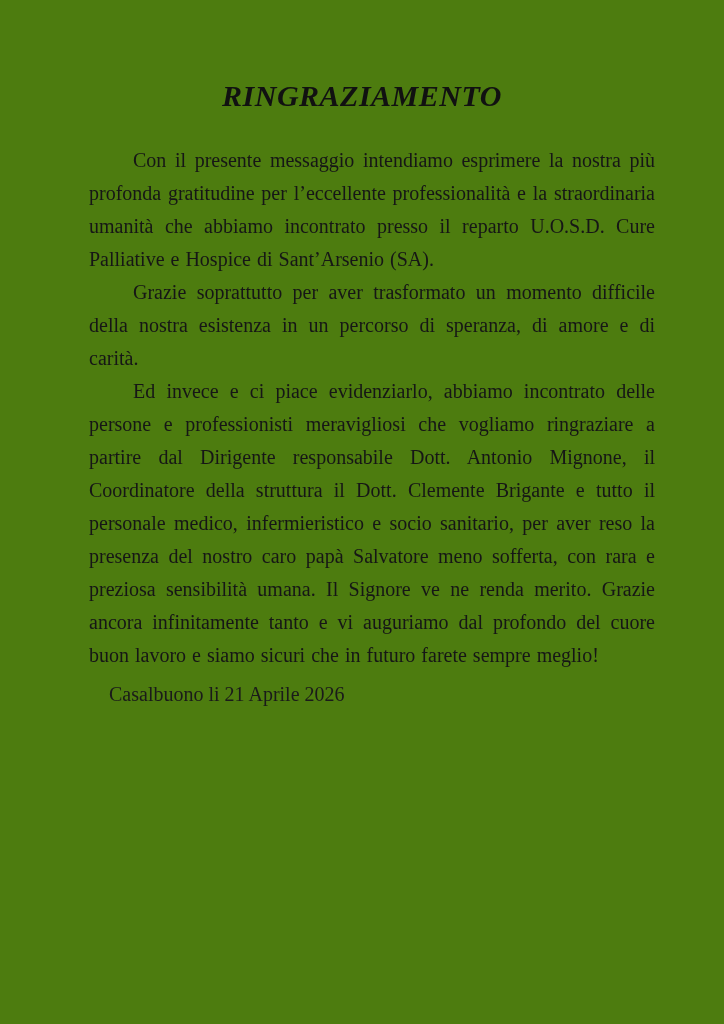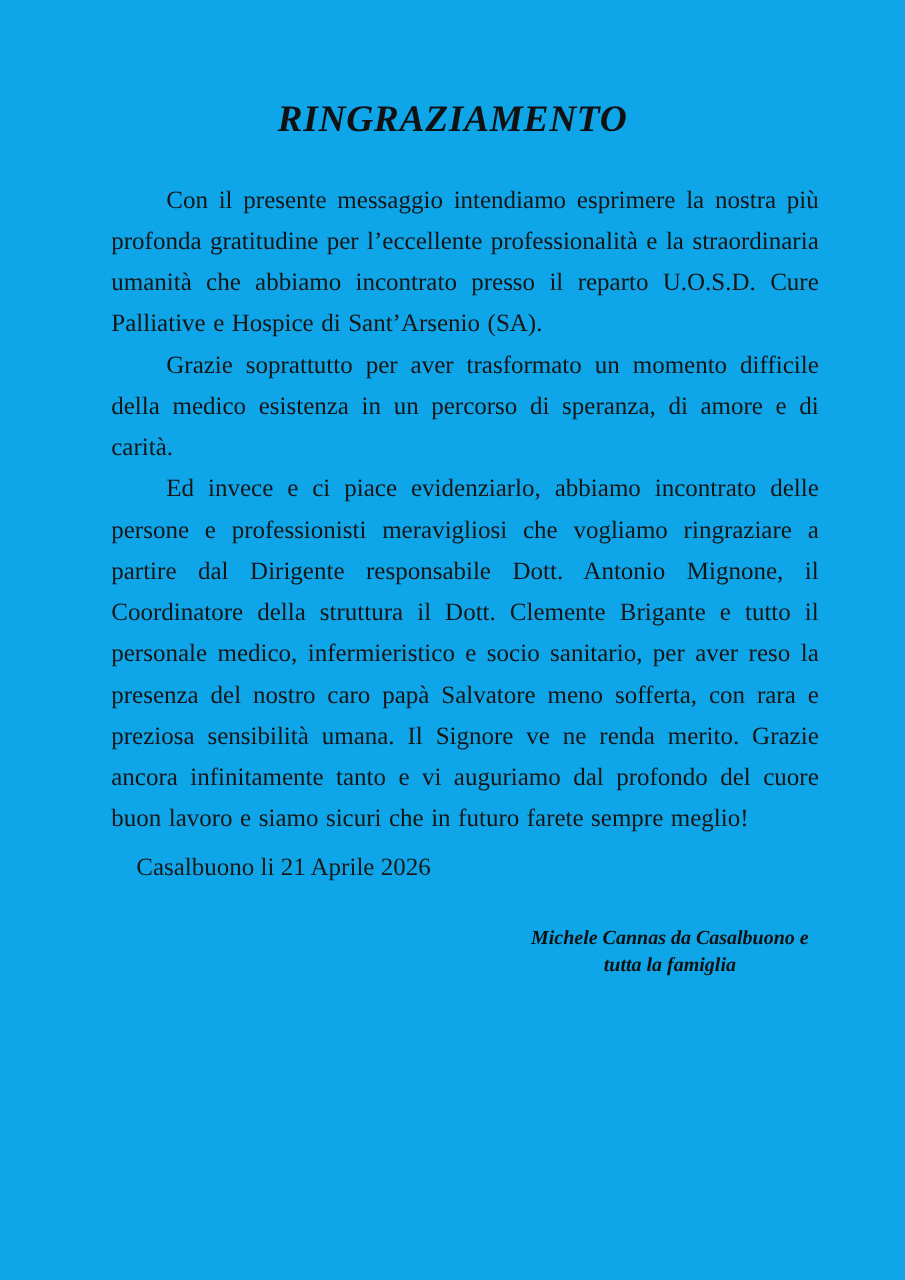--- a/index.html
+++ b/index.html
@@ -4,21 +4,21 @@
 <style>
   html, body {
     margin: 0;
     padding: 0;
     background: #ffffff;
   }
   .page {
     position: relative;
     width: 724px;
     height: 1024px;
-    background: #0ea5e9;
+    background: #4d7c0f;
     color: #161616;
     font-family: "Liberation Serif", "DejaVu Serif", serif;
     overflow: hidden;
     box-sizing: border-box;
   }
   .doc-title {
     margin: 78px 0 0 0;
     text-align: center;
     font-size: 30px;
     line-height: 36px;
@@ -58,24 +58,20 @@
 </style>
 </head>
 <body>
 
 <div class="page">
 
   <h1 class="doc-title">RINGRAZIAMENTO</h1>
 
   <div class="body-text">
     <p>Con il presente messaggio intendiamo esprimere la nostra più profonda gratitudine per l’eccellente professionalità e la straordinaria umanità che abbiamo incontrato presso il reparto U.O.S.D. Cure Palliative e Hospice di Sant’Arsenio (SA).</p>
-    <p>Grazie soprattutto per aver trasformato un momento difficile della medico esistenza in un percorso di speranza, di amore e di carità.</p>
+    <p>Grazie soprattutto per aver trasformato un momento difficile della nostra esistenza in un percorso di speranza, di amore e di carità.</p>
     <p>Ed invece e ci piace evidenziarlo, abbiamo incontrato delle persone e professionisti meravigliosi che vogliamo ringraziare a partire dal Dirigente responsabile Dott. Antonio Mignone, il Coordinatore della struttura il Dott. Clemente Brigante e tutto il personale medico, infermieristico e socio sanitario, per aver reso la presenza del nostro caro papà Salvatore meno sofferta, con rara e preziosa sensibilità umana. Il Signore ve ne renda merito. Grazie ancora infinitamente tanto e vi auguriamo dal profondo del cuore buon lavoro e siamo sicuri che in futuro farete sempre meglio!</p>
   </div>
 
   <div class="date-line">Casalbuono li 21 Aprile 2026</div>
 
-  <div class="signature-block">
-    <div>Michele Cannas da Casalbuono e</div>
-    <div>tutta la famiglia</div>
-  </div>
 
 </div>
 
 </body></html>

